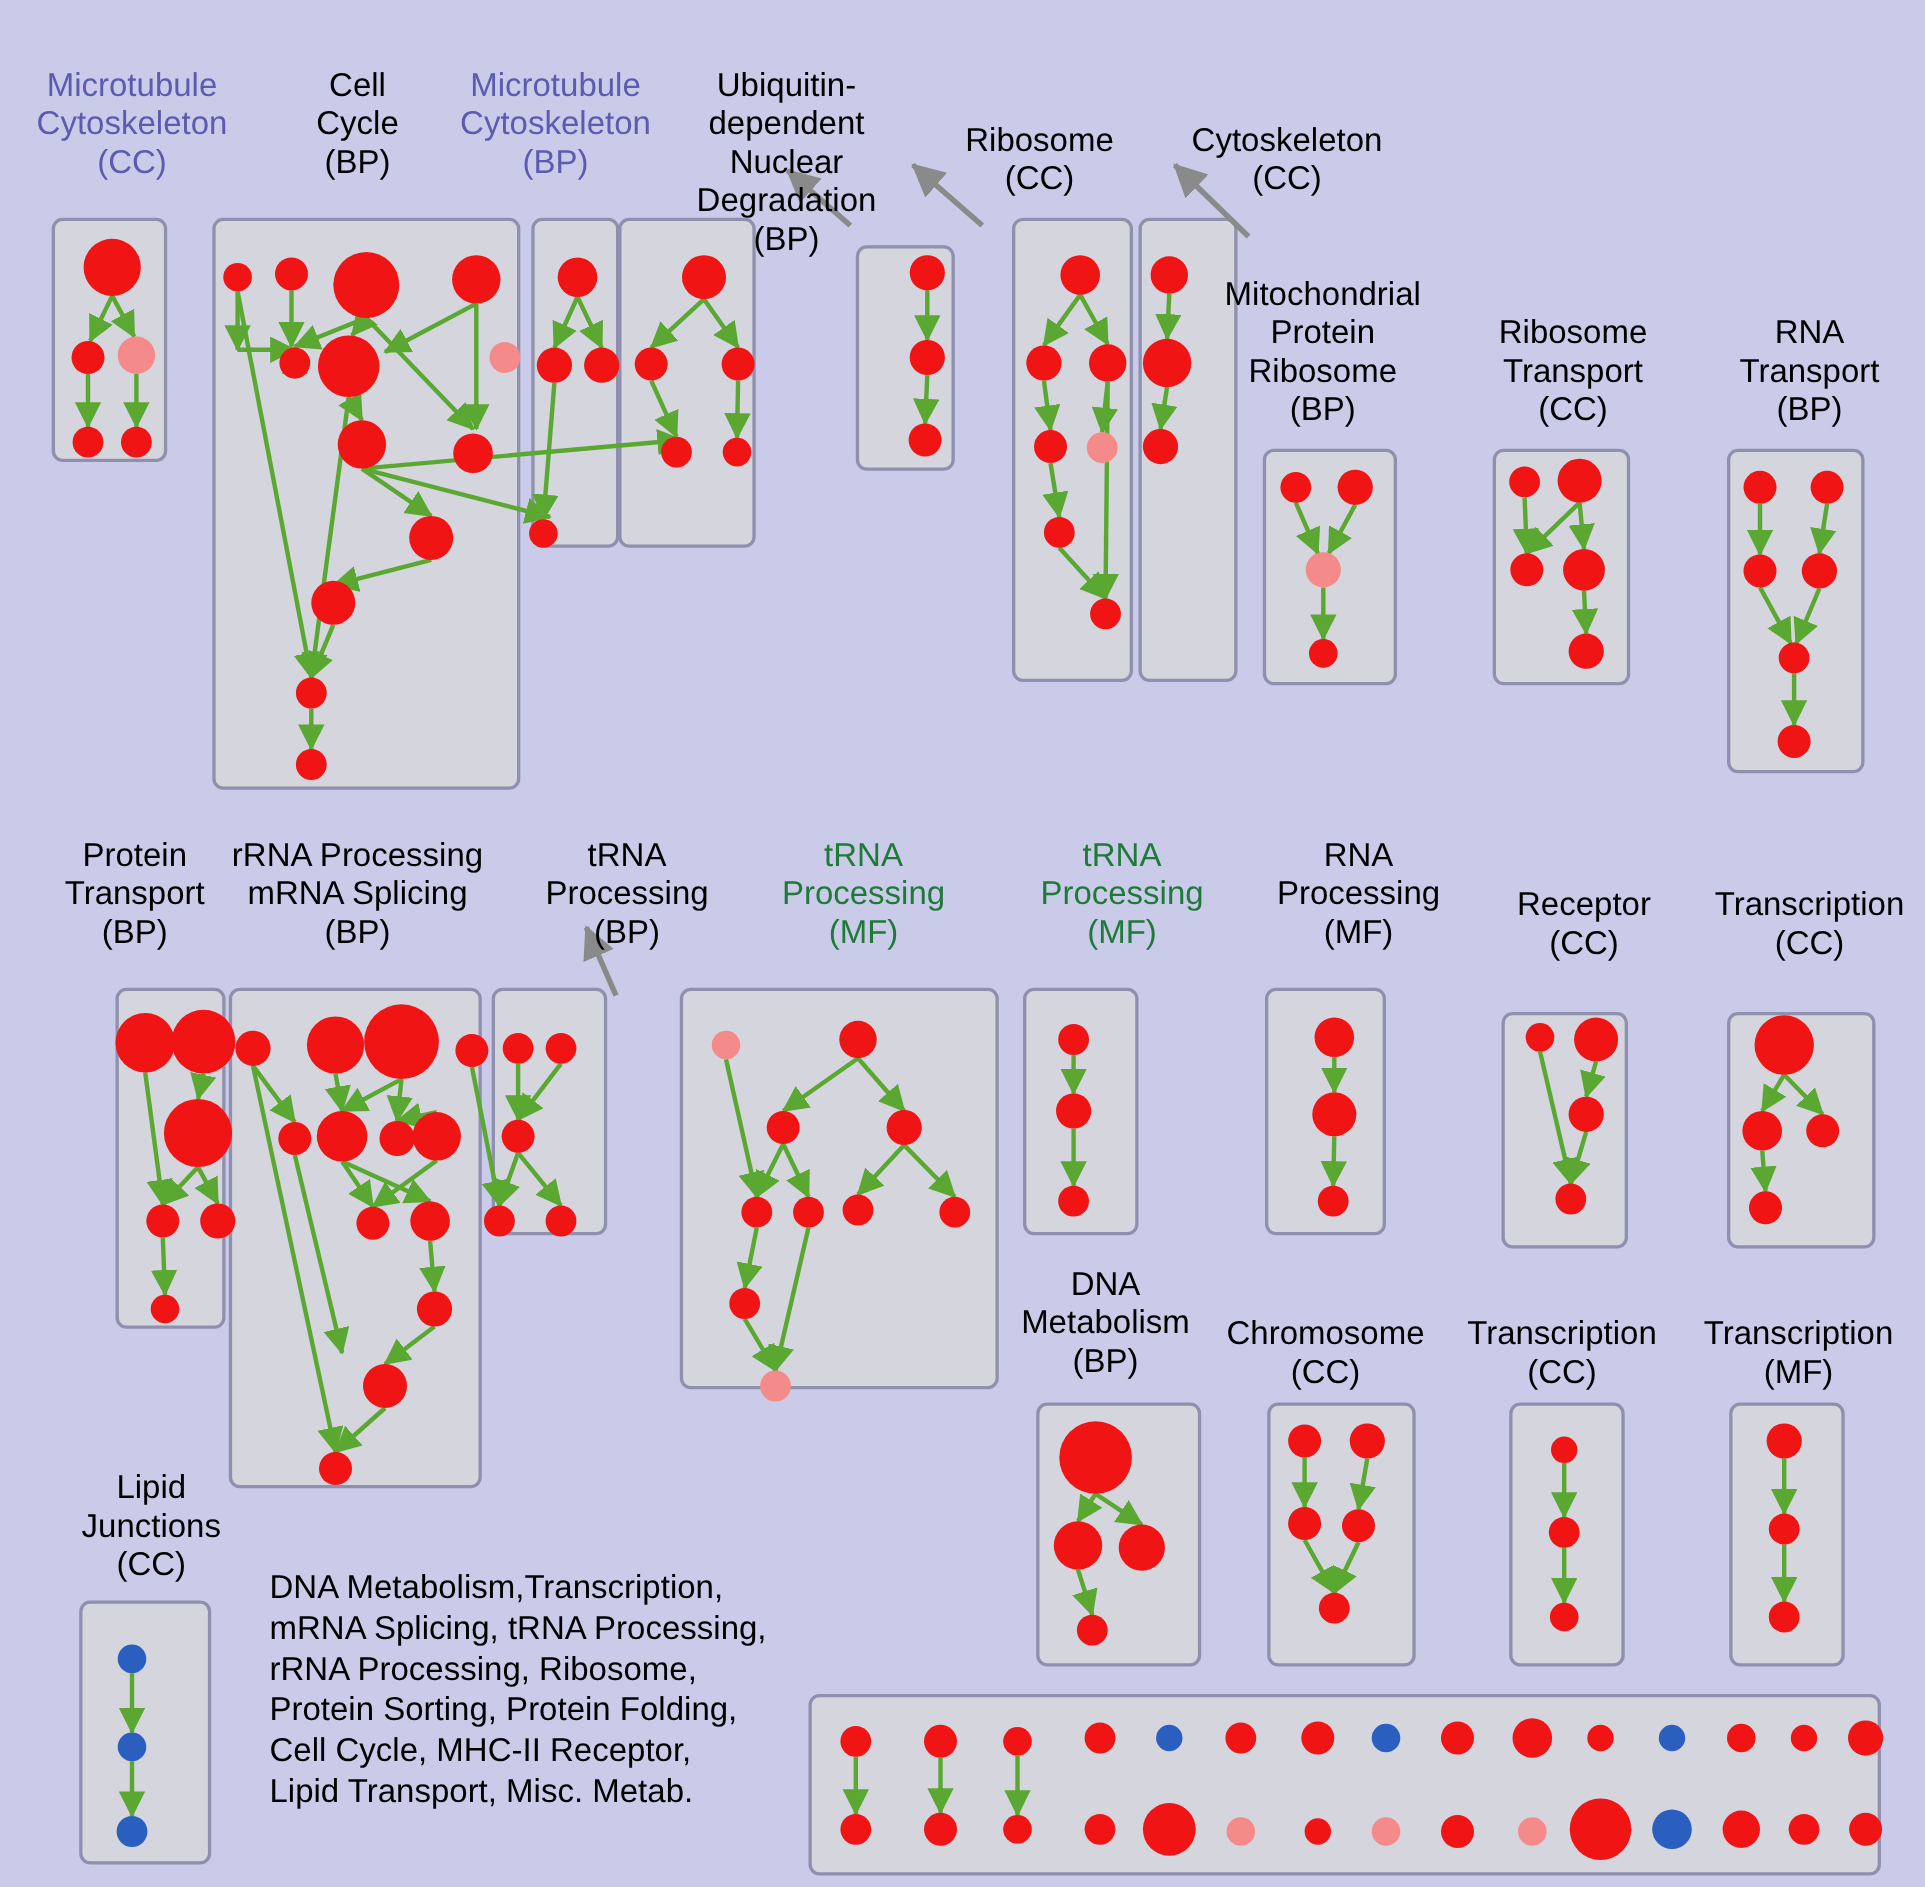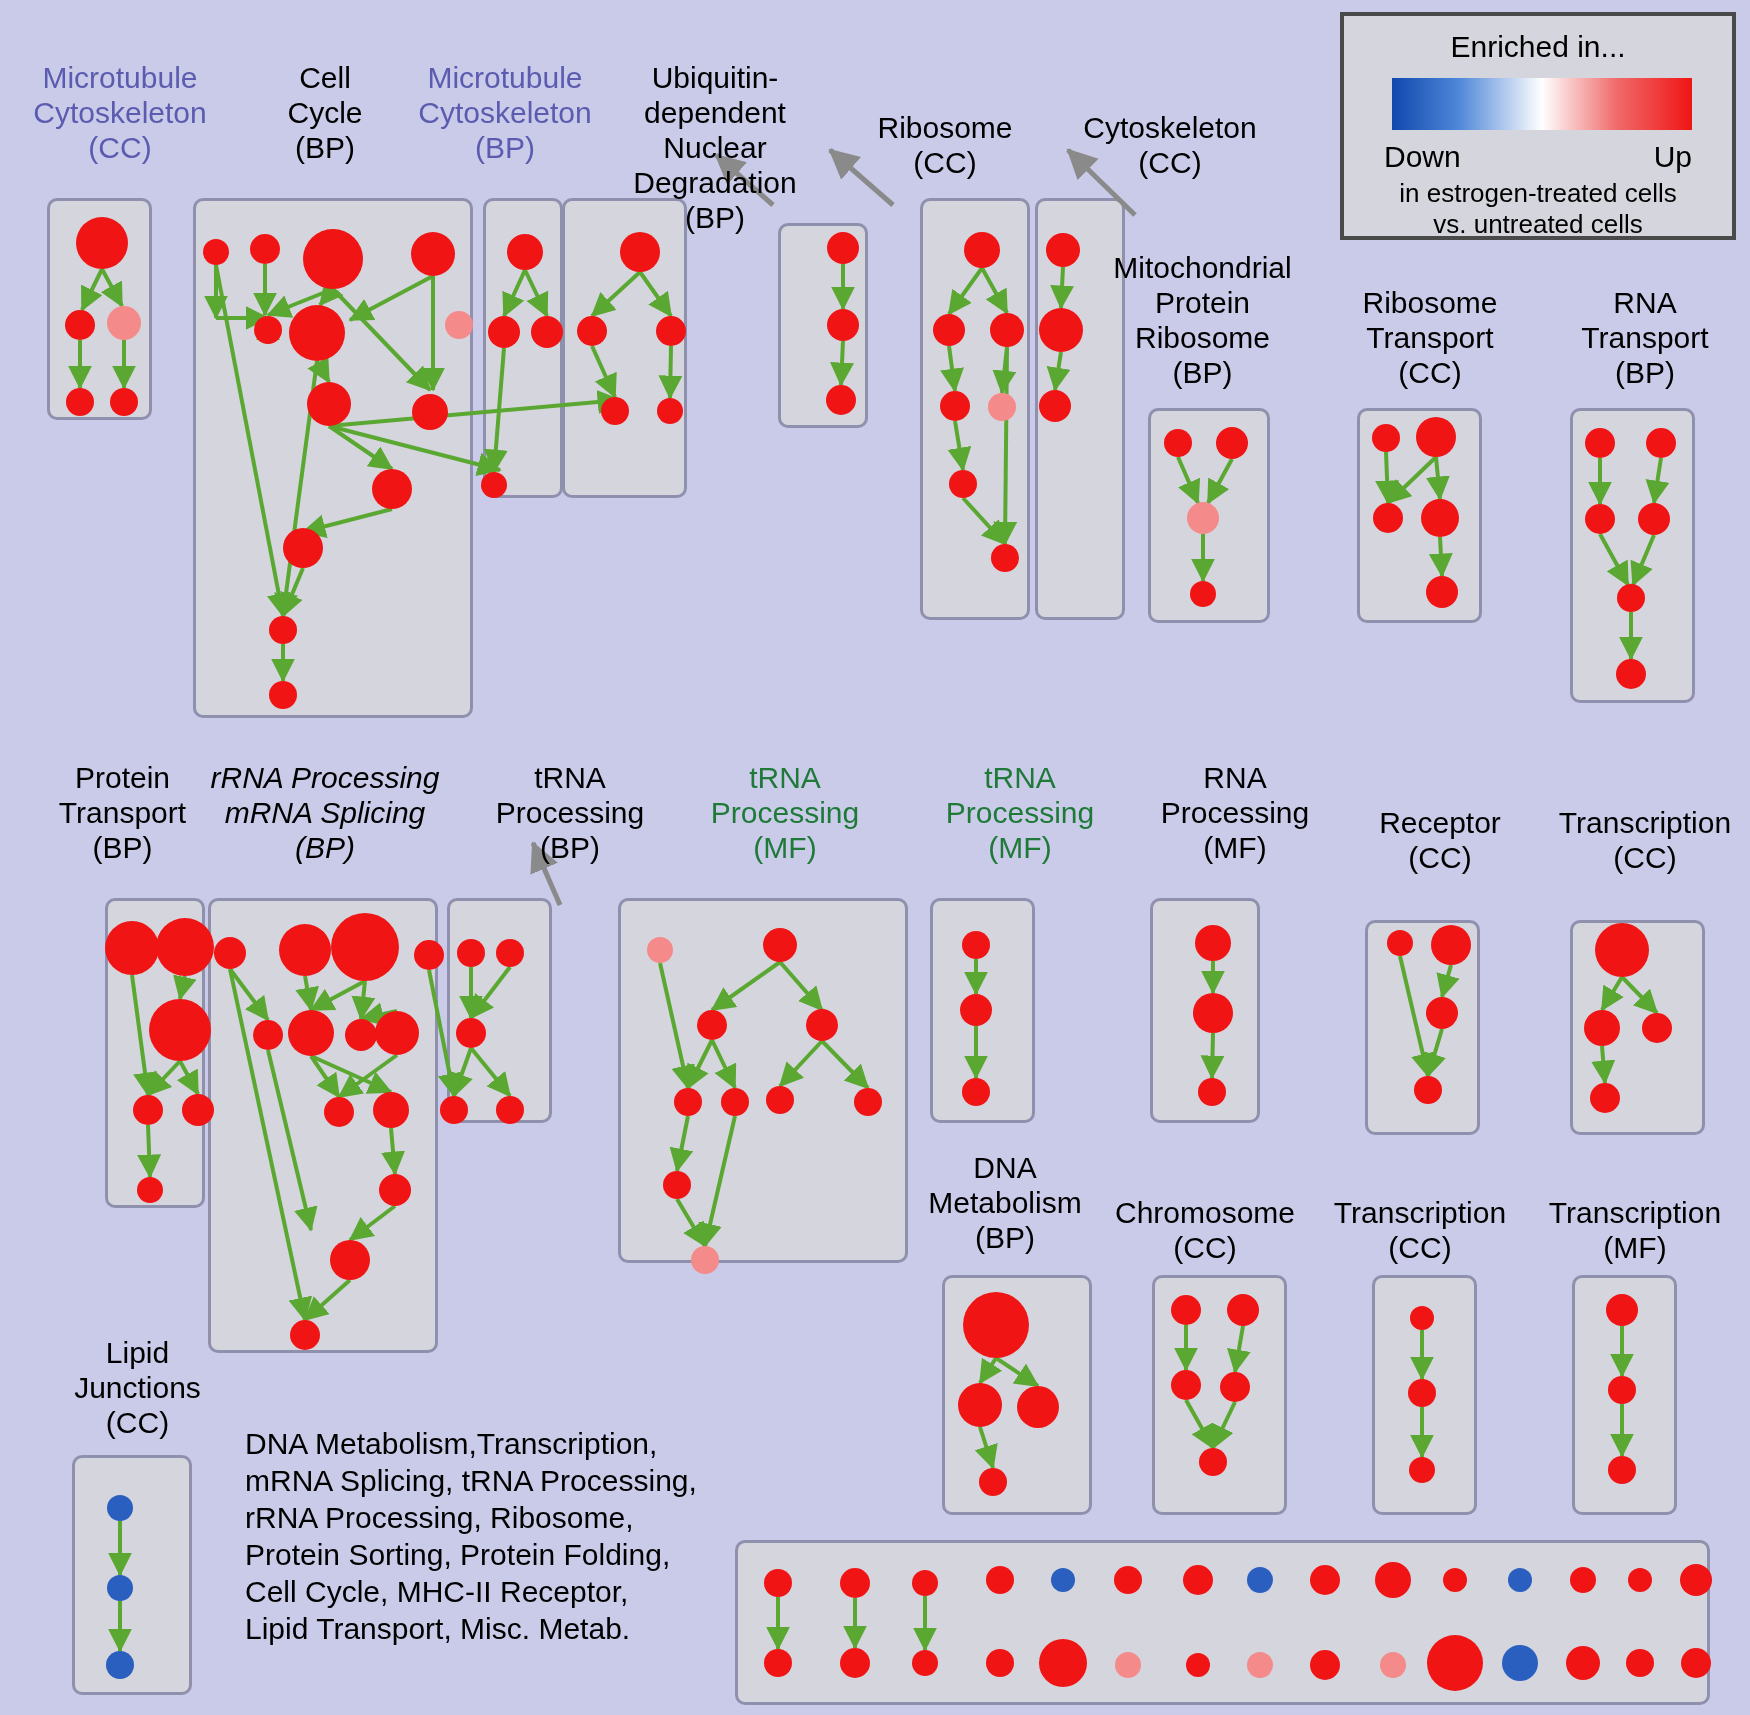--- a/index.html
+++ b/index.html
@@ -417,21 +417,21 @@
 (BP)</div>
       <div class="label" style="left: 1340px; top: 285px; width: 180px;">Ribosome
 Transport
 (CC)</div>
       <div class="label" style="left: 1555px; top: 285px; width: 180px;">RNA
 Transport
 (BP)</div>
       <div class="label" style="left: 40px; top: 760px; width: 165px;">Protein
 Transport
 (BP)</div>
-      <div class="label" style="left: 190px; top: 760px; width: 270px; font-style: italic;">rRNA Processing
+      <div class="label" style="left: 190px; top: 760px; width: 270px;">rRNA Processing
 mRNA Splicing
 (BP)</div>
       <div class="label" style="left: 475px; top: 760px; width: 190px;">tRNA
 Processing
 (BP)</div>
       <div class="label mf-green" style="left: 690px; top: 760px; width: 190px;">tRNA
 Processing
 (MF)</div>
       <div class="label mf-green" style="left: 925px; top: 760px; width: 190px;">tRNA
 Processing
@@ -457,22 +457,14 @@
 (CC)</div>
     </div>
 
   <div class="freetext" id="freetext" style="left: 245px; top: 1425px;">DNA Metabolism,Transcription,
 mRNA Splicing, tRNA Processing,
 rRNA Processing, Ribosome,
 Protein Sorting, Protein Folding,
 Cell Cycle, MHC-II Receptor,
 Lipid Transport, Misc. Metab.</div>
 
-  <div class="legend">
-    <div class="legend-title">Enriched in...</div>
-    <div class="legend-bar"></div>
-    <div class="legend-down">Down</div>
-    <div class="legend-up">Up</div>
-    <div class="legend-sub">in estrogen-treated cells
-vs. untreated cells</div>
-  </div>
 
 </div>
 
 </body></html>

